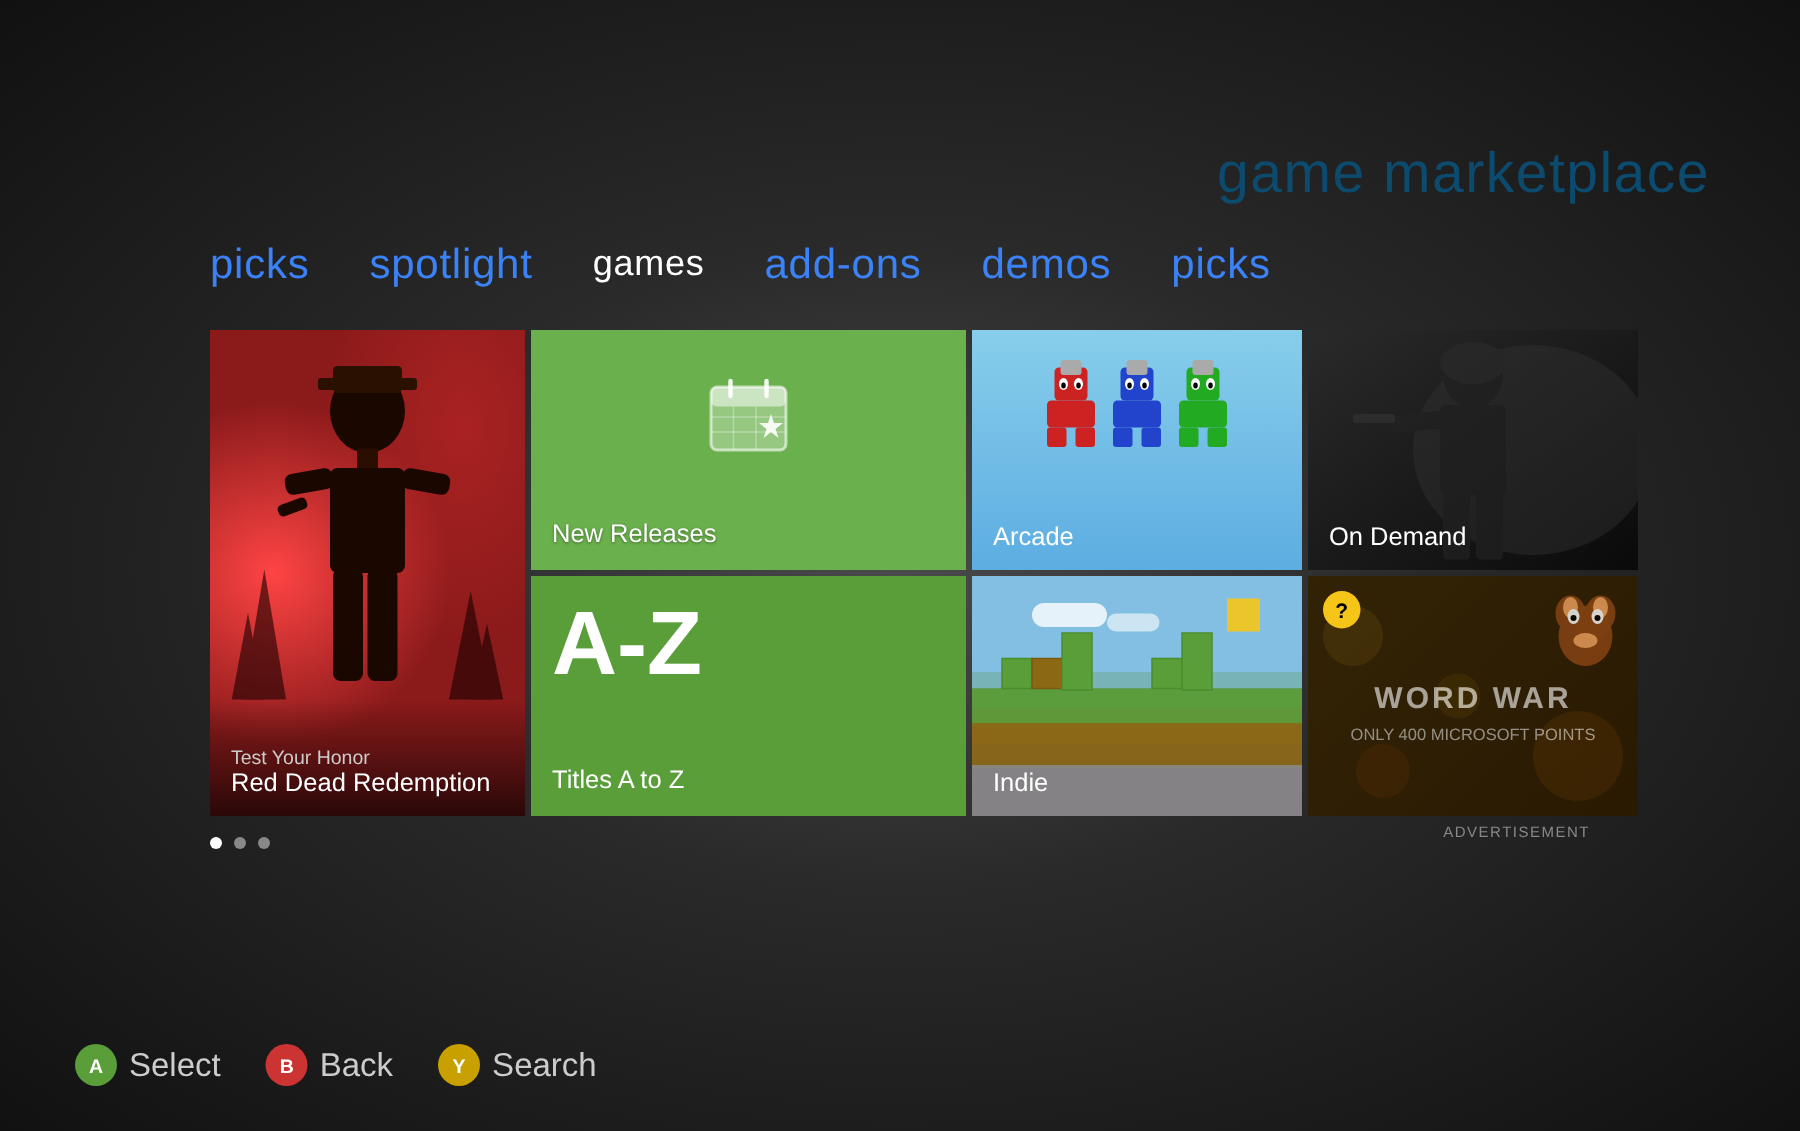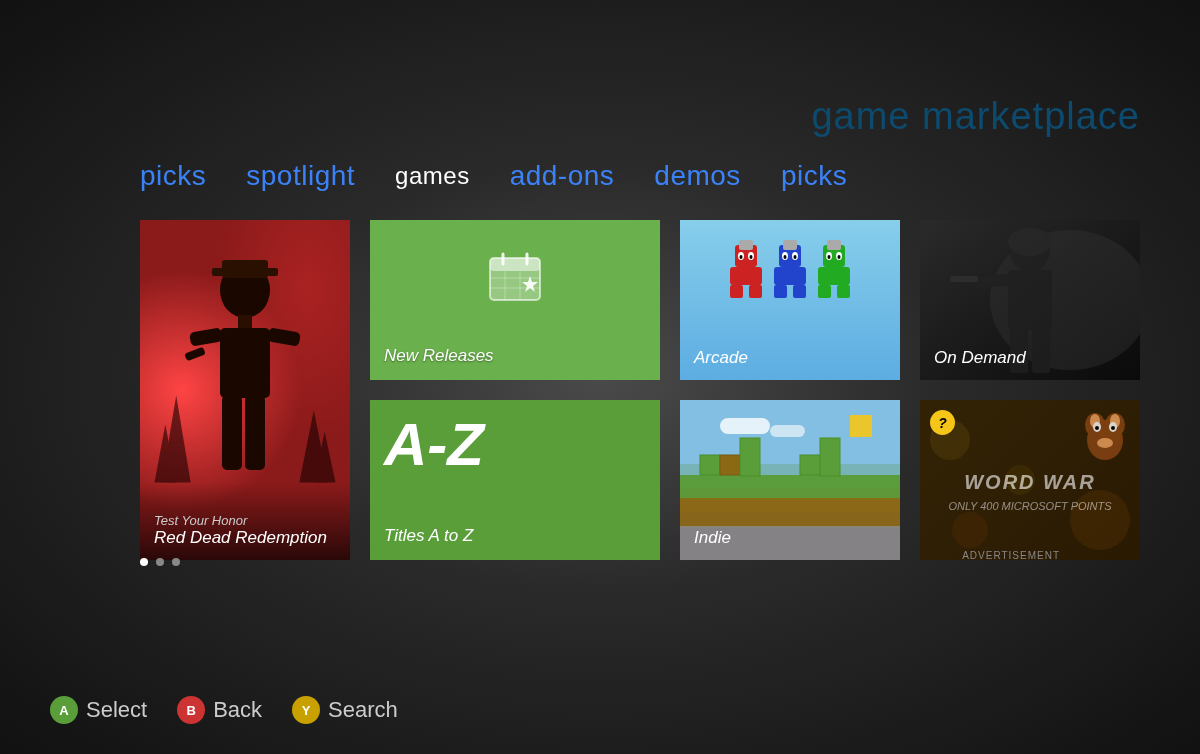--- a/index.html
+++ b/index.html
@@ -50,22 +50,21 @@
     }
 
     
     #grid {
       position: absolute;
       top: 220px;
       left: 140px;
       display: grid;
       grid-template-columns: 210px 290px 220px 220px;
       grid-template-rows: 160px 160px;
-      gap: 20px;
-      font-style: italic;
+      gap: 4px;
     }
 
     .tile {
       position: relative;
       overflow: hidden;
       cursor: pointer;
     }
 
     
     .tile-new-releases {

